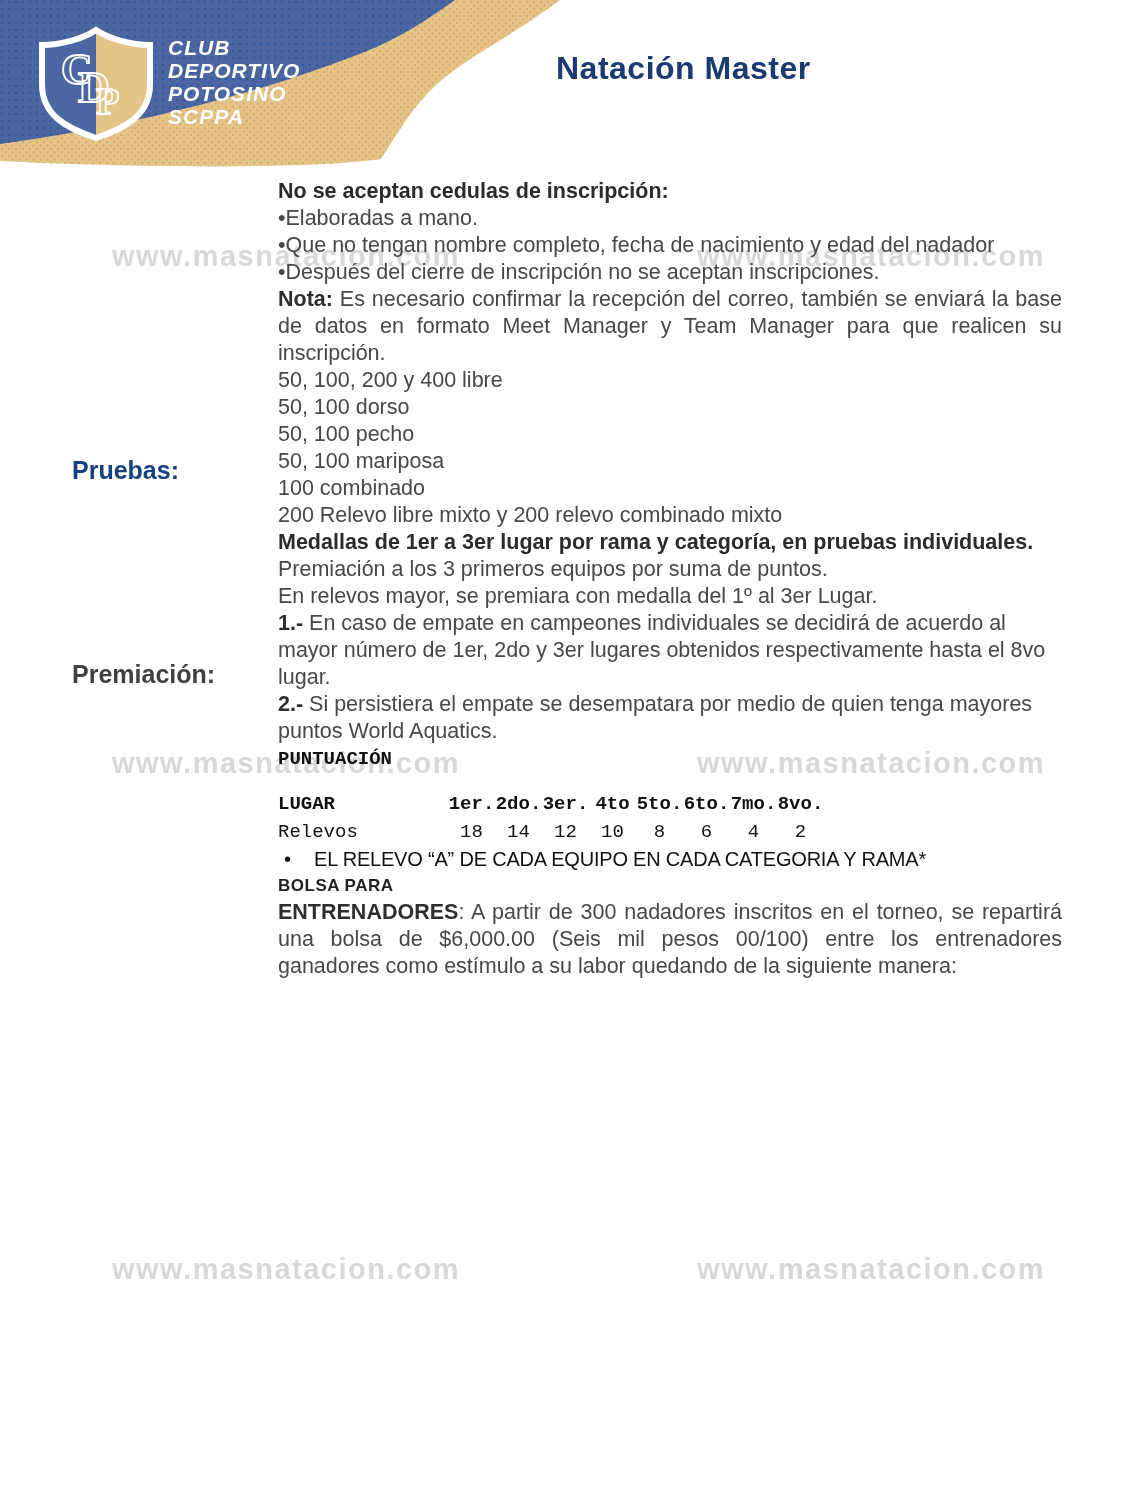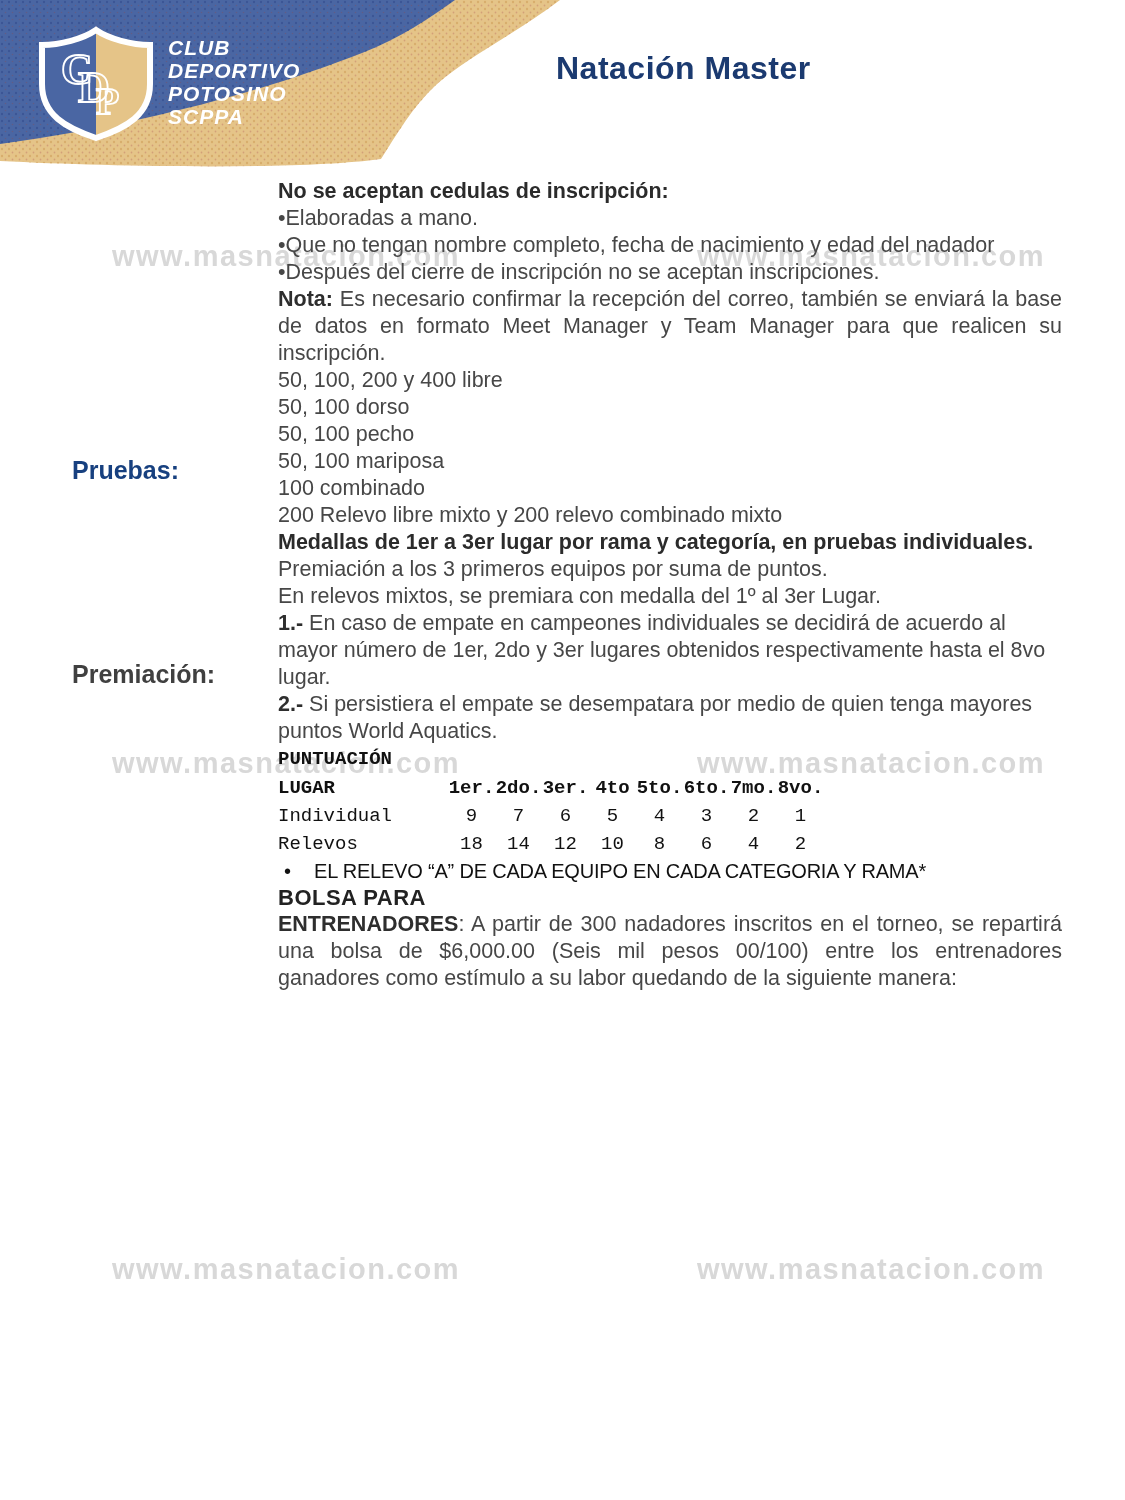--- a/index.html
+++ b/index.html
@@ -21,29 +21,29 @@
            font-size:21.5px;line-height:27px;}
   .content p, .content div{margin:0;}
   b,strong{color:#2e2e2e;}
   .bold-head{font-weight:700;color:#2b2b2b;}
   .just{text-align:justify;}
   .mt27{margin-top:27px;}.mt36{margin-top:36px;}.mt41{margin-top:41px;}
   .mt28{margin-top:28px;}
   
   .ptable{margin-top:34px;color:#111;font-size:19px;line-height:28px;font-family:Liberation Mono, monospace;}
   .ptitle{font-weight:700;color:#111;}
-  .ptable table{border-collapse:collapse;margin-top:1px;}
+  .ptable table{border-collapse:collapse;margin-top:17px;}
   .ptable td{padding:0;height:28px;}
   .ptable .c0{width:170px;text-align:left;}
   .ptable .cn{width:47px;text-align:center;}
   .ptable .hd{font-weight:700;}
   
   .relevo{margin-top:24px;color:#111;font-size:20px;letter-spacing:-0.2px;}
   .relevo .dot{display:inline-block;width:30px;padding-left:6px;}
-  .bolsa-head{font-weight:700;color:#222;font-size:22px;letter-spacing:.5px;line-height:26px;}
+  .bolsa-head{font-weight:700;color:#222;font-size:17px;letter-spacing:.5px;line-height:26px;}
   .entren{margin-top:30px;text-align:justify;}
 </style>
 </head>
 <body>
 
 <div class="page">
 
   <svg class="hdr" viewBox="0 0 1125 170" aria-hidden="true">
     <defs>
       <pattern id="pgold" width="7" height="7" patternUnits="userSpaceOnUse">
@@ -118,21 +118,21 @@
       <div>50, 100 mariposa</div>
       <div>100 combinado</div>
       <div>200 Relevo libre mixto y 200 relevo combinado mixto</div>
     </div>
 
     <p class="mt41 bold-head">Medallas de 1er a 3er lugar por rama y categoría, en pruebas individuales.</p>
 
 
     <div class="mt27">
       <div>Premiación a los 3 primeros equipos por suma de puntos.</div>
-      <div>En relevos mixtos, se premiara con medalla del 1º al 3er Lugar.</div>
+      <div>En relevos mayor, se premiara con medalla del 1º al 3er Lugar.</div>
     </div>
 
     <p class="mt27">
       <strong>1.-</strong><span> En caso de empate en campeones individuales se decidirá de acuerdo al mayor número de 1er, 2do y 3er lugares obtenidos respectivamente hasta el 8vo lugar.</span>
     </p>
 
     <p class="mt27">
       <strong>2.-</strong><span> Si persistiera el empate  se desempatara por medio de quien tenga mayores puntos World  Aquatics.</span>
     </p>
 
@@ -143,31 +143,20 @@
             <tr>
           <td class="c0 hd">LUGAR</td>
           <td class="cn hd">1er.</td>
           <td class="cn hd">2do.</td>
           <td class="cn hd">3er.</td>
           <td class="cn hd">4to</td>
           <td class="cn hd">5to.</td>
           <td class="cn hd">6to.</td>
           <td class="cn hd">7mo.</td>
           <td class="cn hd">8vo.</td>
-        </tr>
-        <tr>
-          <td class="c0">Individual</td>
-          <td class="cn">9</td>
-          <td class="cn">7</td>
-          <td class="cn">6</td>
-          <td class="cn">5</td>
-          <td class="cn">4</td>
-          <td class="cn">3</td>
-          <td class="cn">2</td>
-          <td class="cn">1</td>
         </tr>
         <tr>
           <td class="c0">Relevos</td>
           <td class="cn">18</td>
           <td class="cn">14</td>
           <td class="cn">12</td>
           <td class="cn">10</td>
           <td class="cn">8</td>
           <td class="cn">6</td>
           <td class="cn">4</td>

